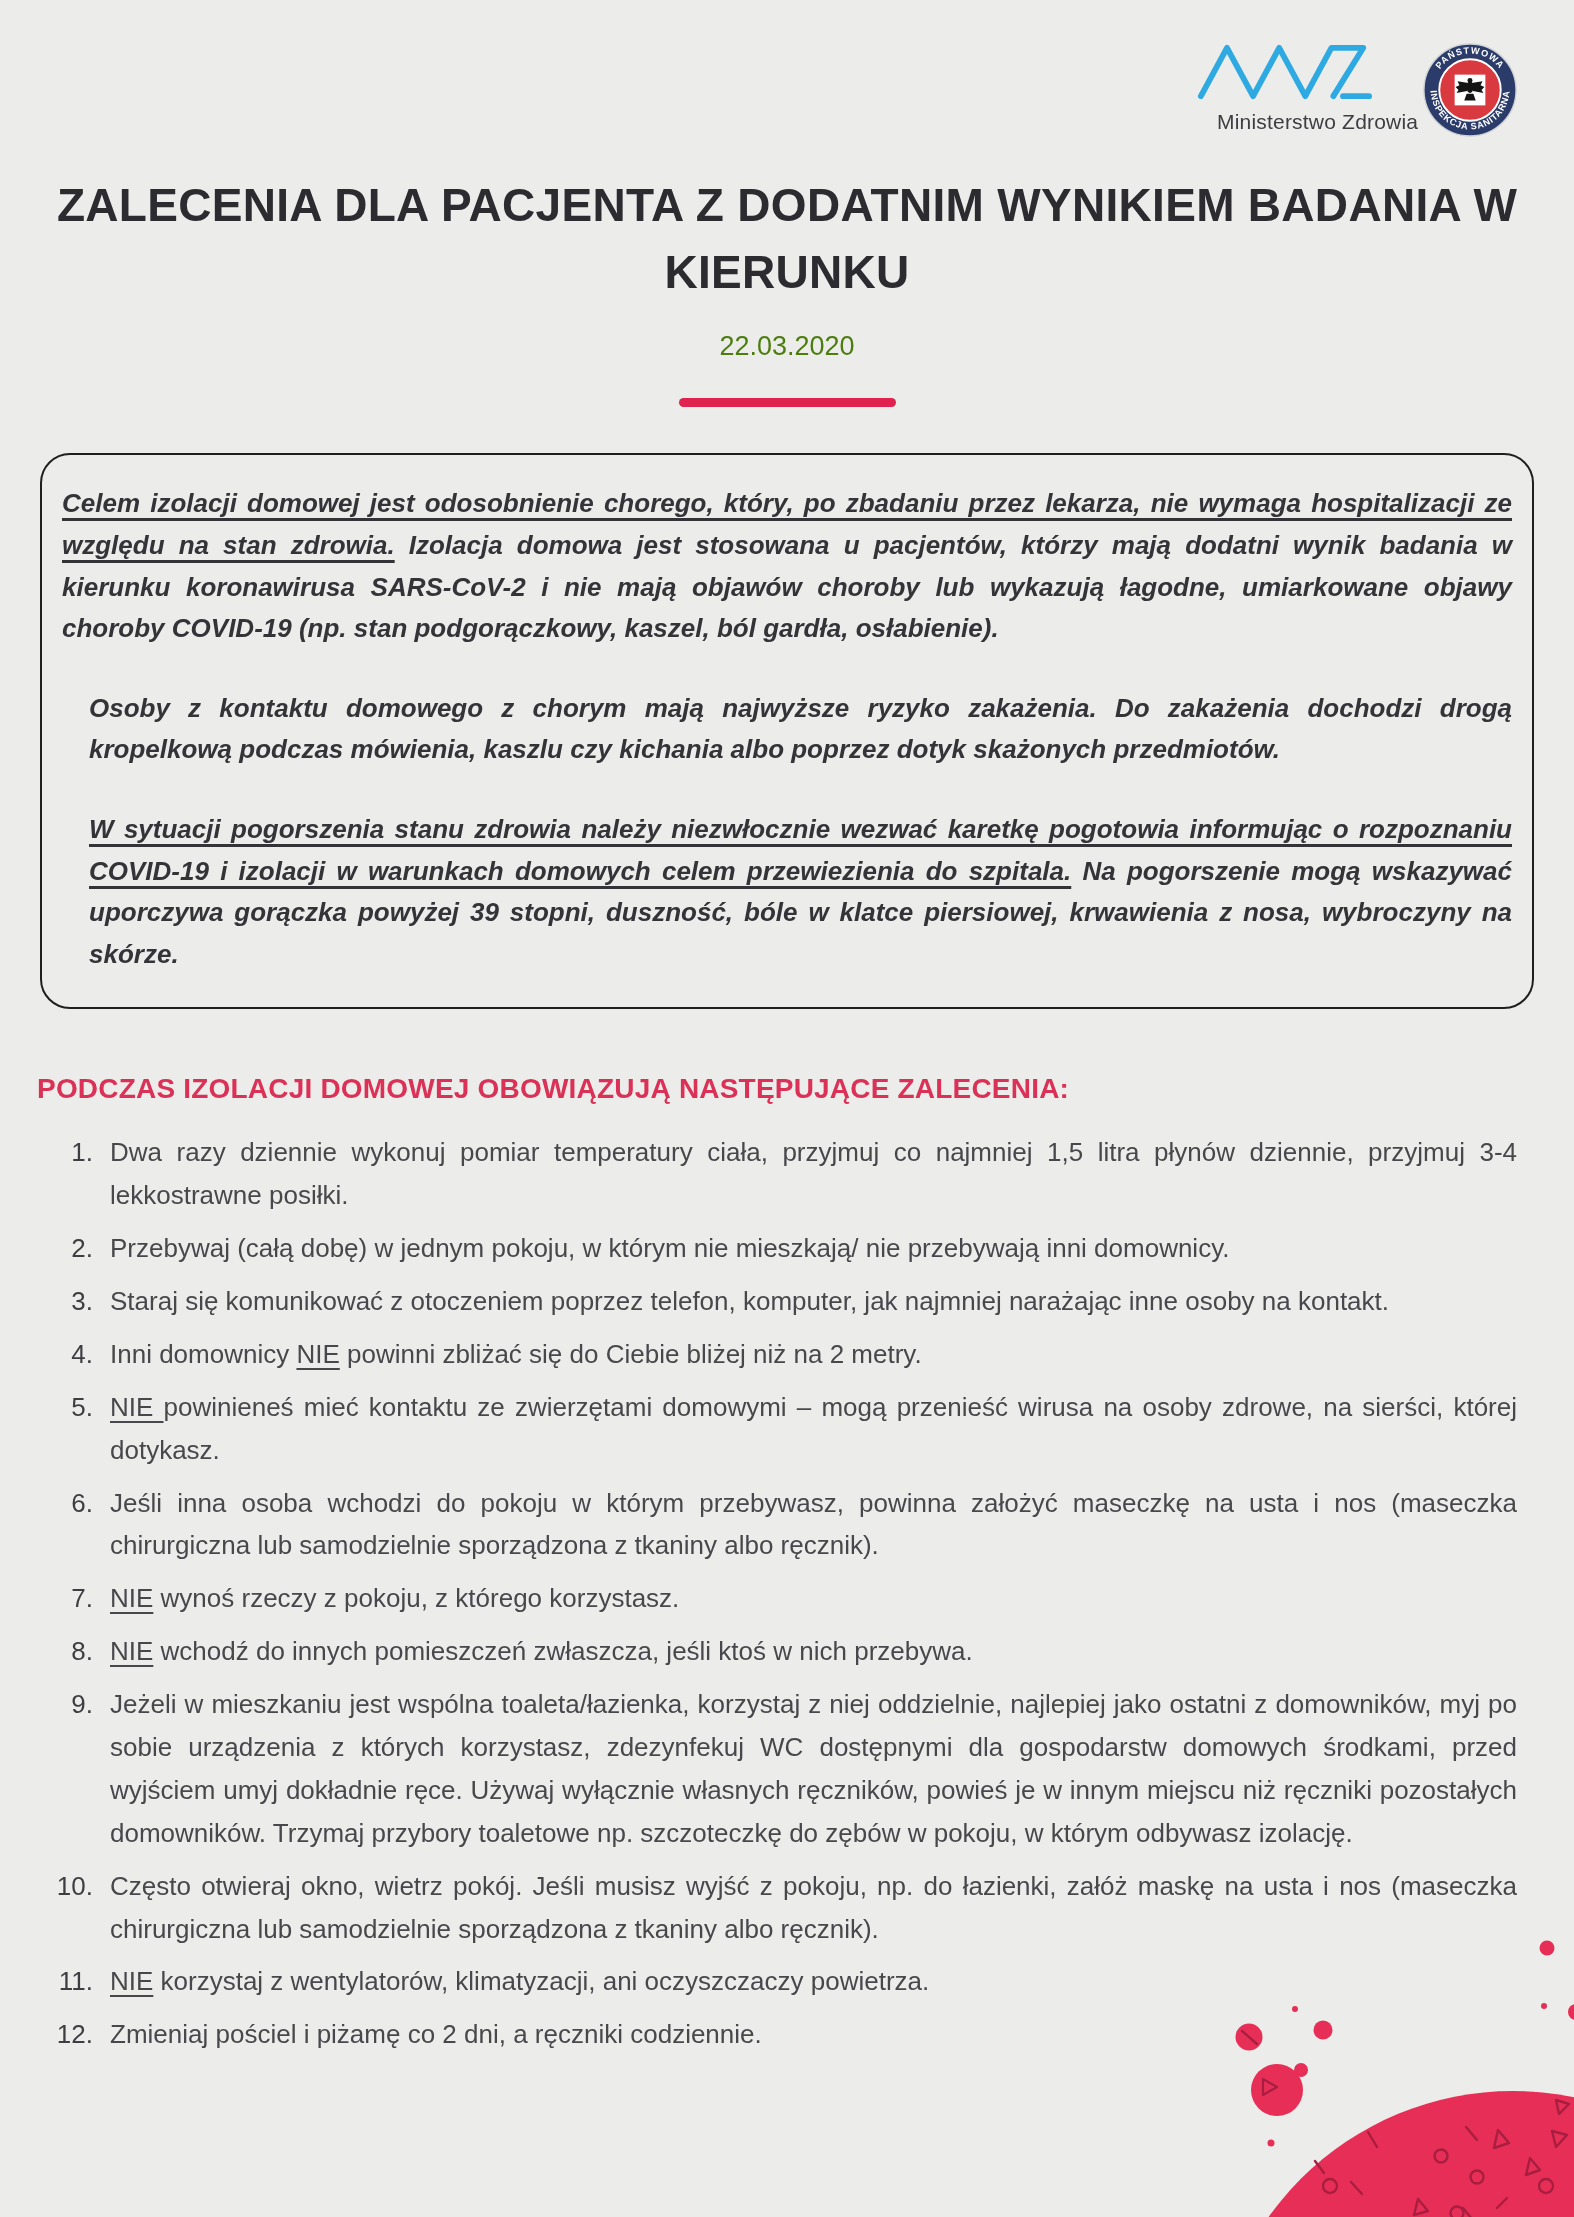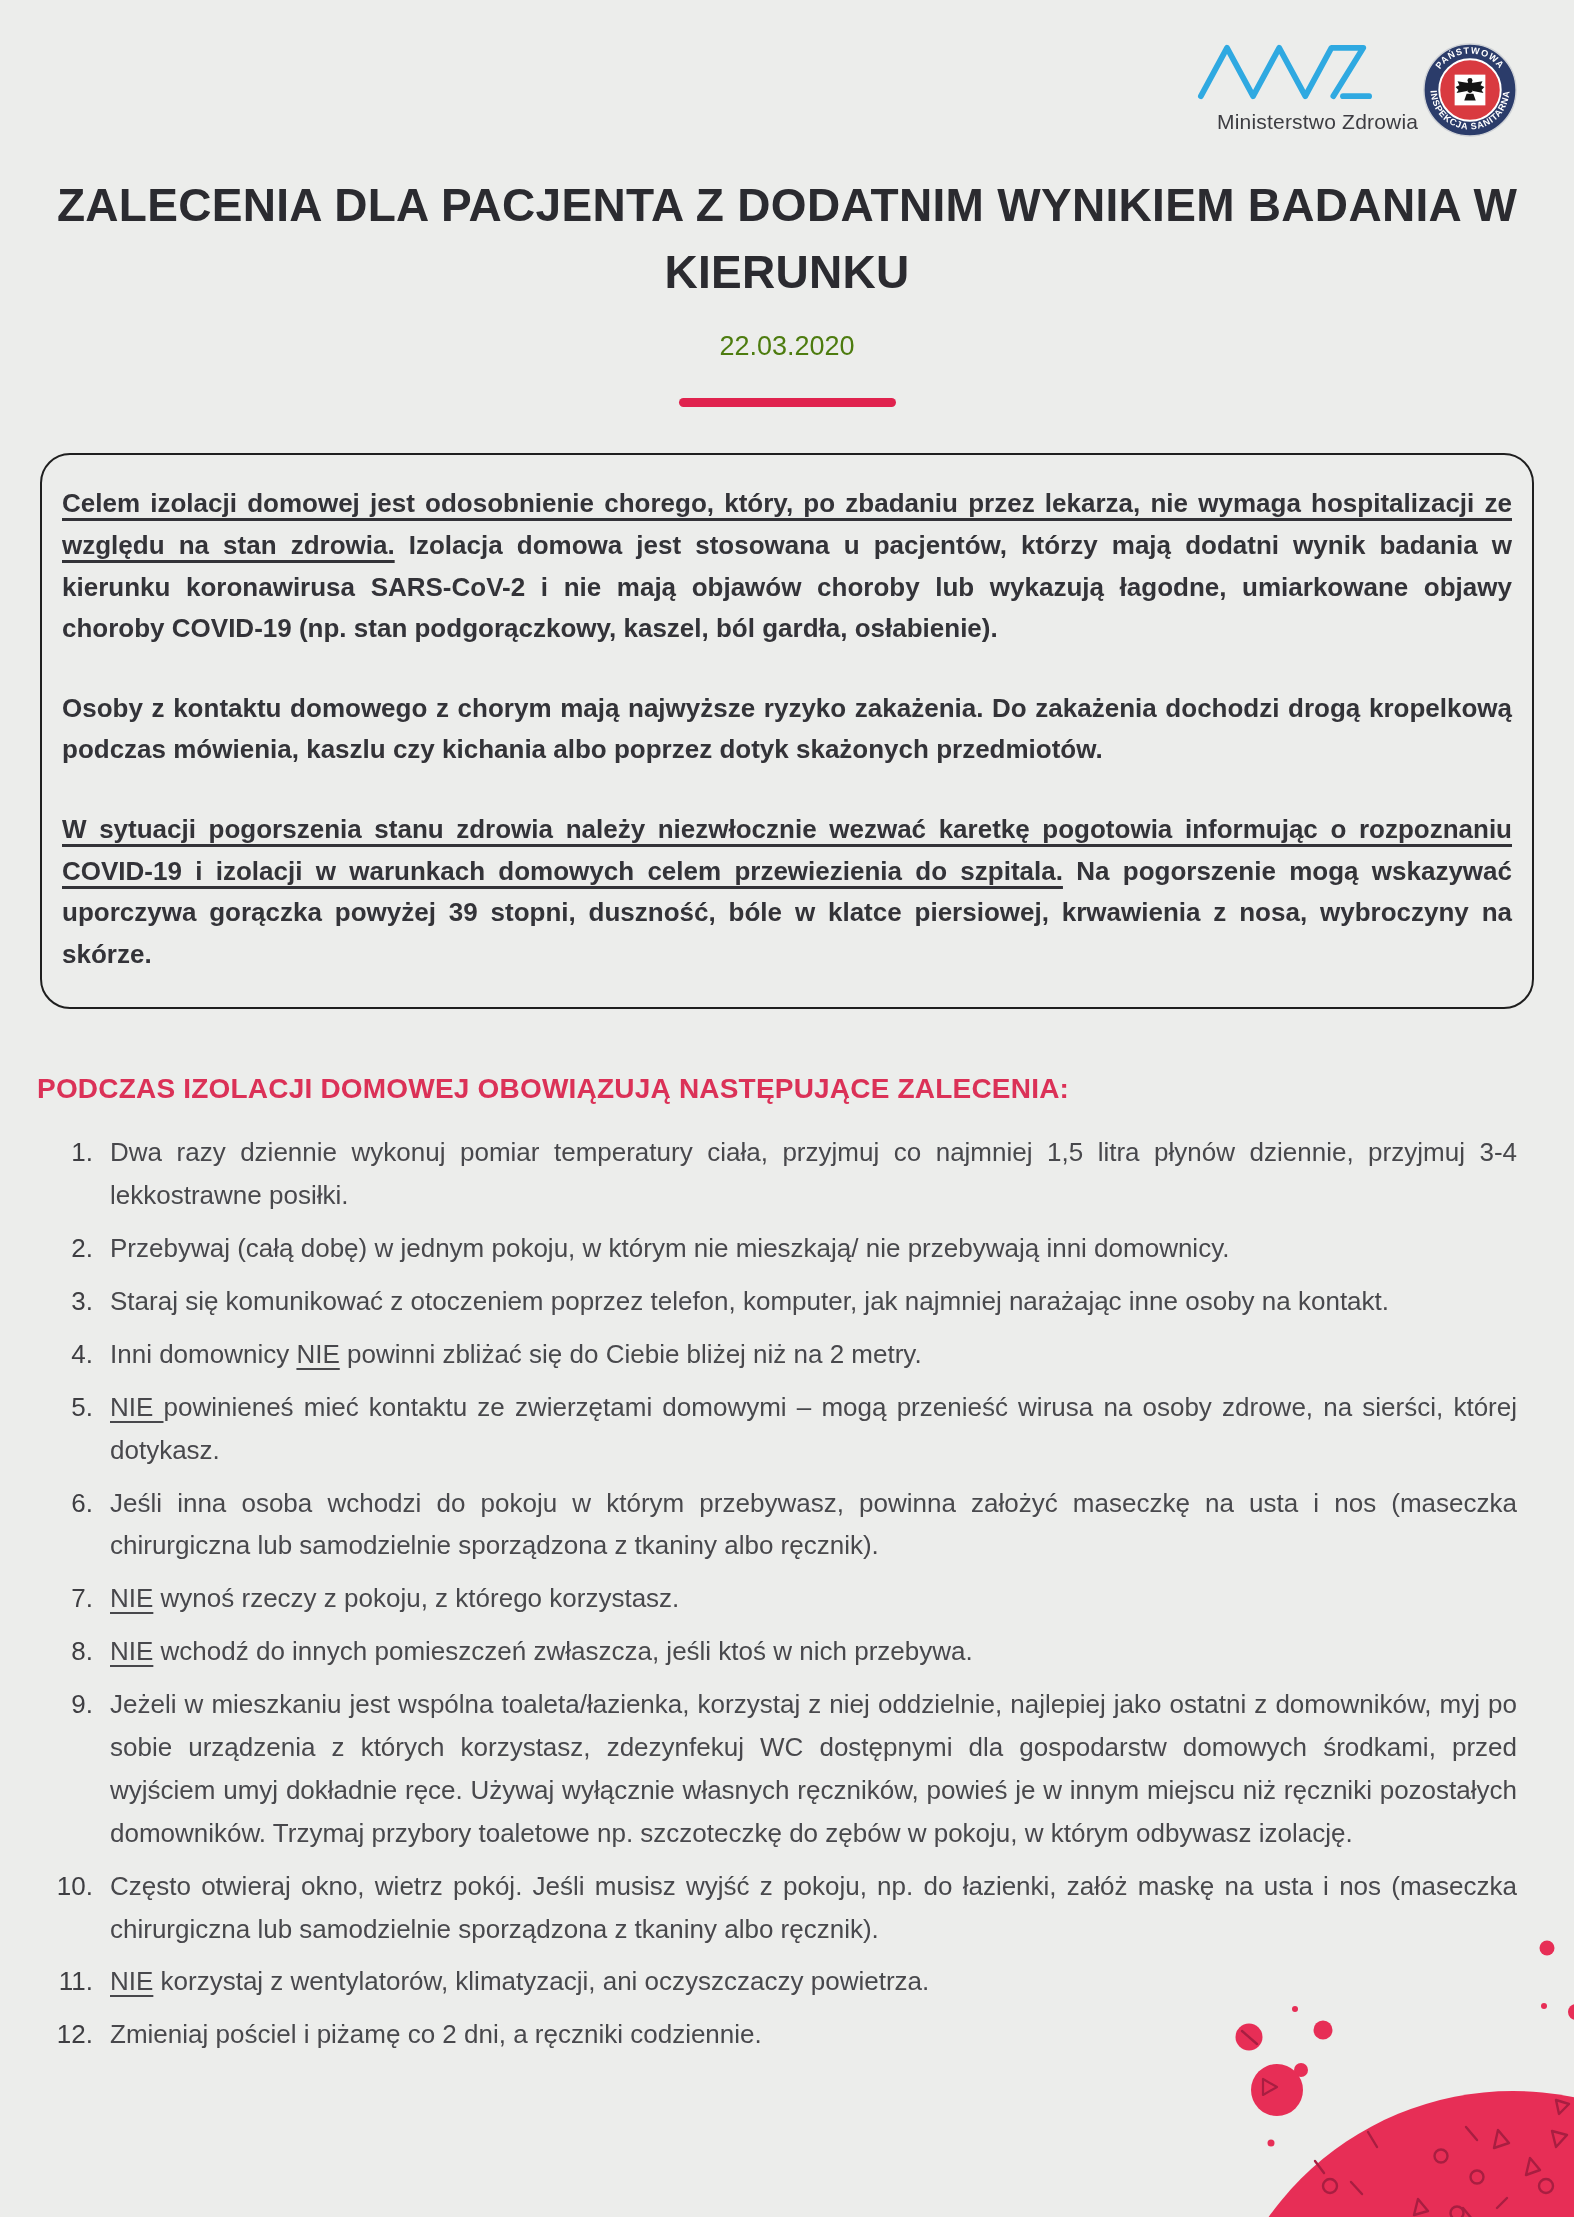--- a/index.html
+++ b/index.html
@@ -33,24 +33,24 @@
     width:217px; height:9px; border-radius:5px;
     background:#E0234E; margin:36px auto 0;
   }
 
   
   .info-box {
     margin:46px 40px 0;
     border:2px solid #1f1f1f; border-radius:30px;
     padding:28px 20px 32px;
     font-size:26px; font-weight:bold; line-height:1.6;
-    color:#333338; text-align:justify;
+    color:#333338; text-align:justify;font-style:italic;
   }
   .info-box p { margin:0; }
-  .info-box p + p { margin-top:38px; }
+  .info-box p + p { margin-top:38px;margin-left:27px; }
   .ul { text-decoration:underline; text-decoration-thickness:2.5px; text-underline-offset:6px; }
 
   
   .list-heading {
     margin:64px 37px 0;
     font-size:28px; font-weight:800; letter-spacing:0.2px;
     color:#DB3157;
   }
 
   

